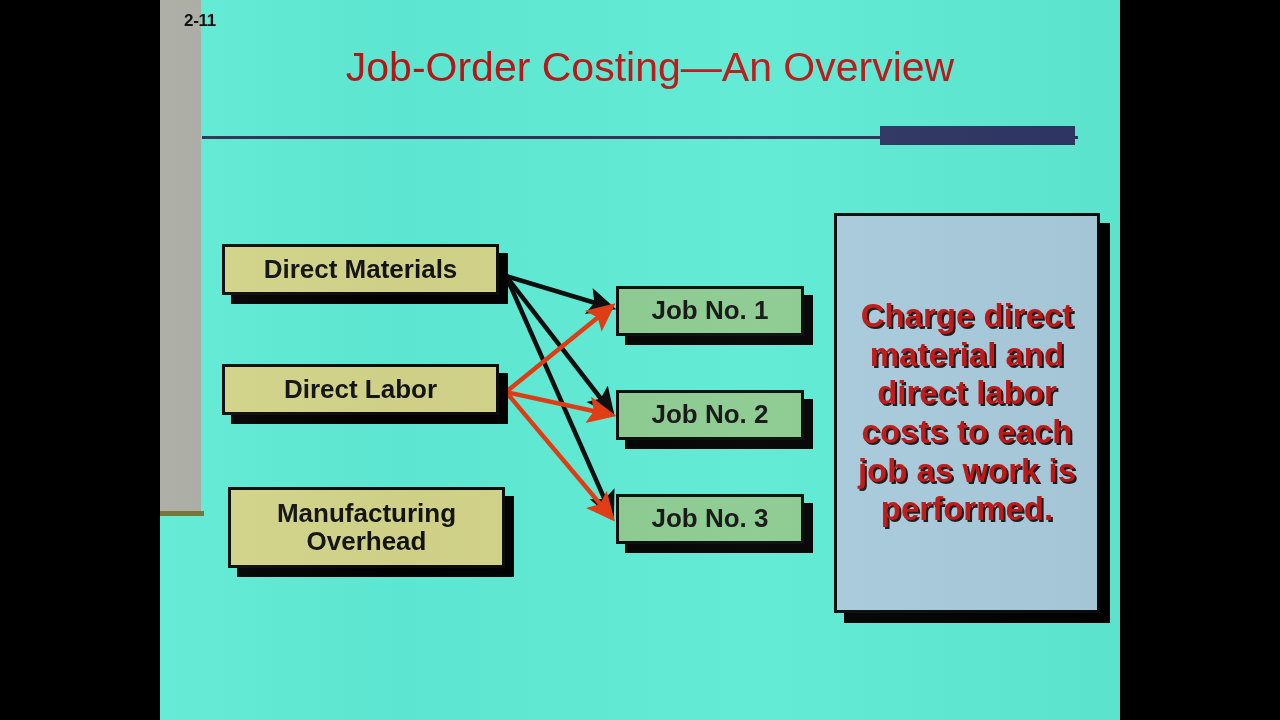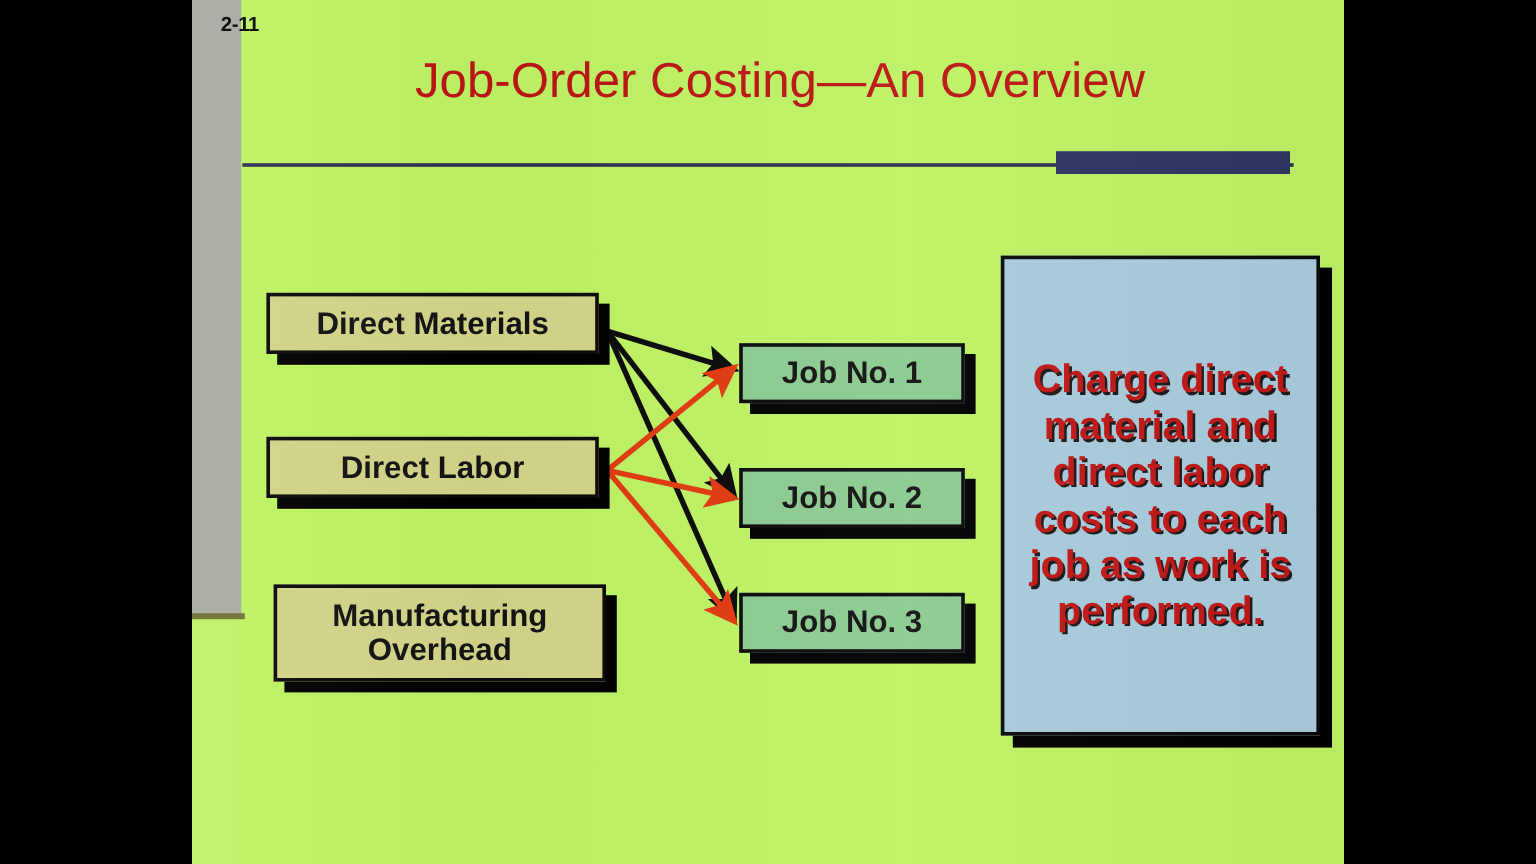--- a/index.html
+++ b/index.html
@@ -16,21 +16,21 @@
     font-family: "Liberation Sans", sans-serif;
   }
 
   
   #slide {
     position: absolute;
     left: 160px;
     top: 0px;
     width: 960px;
     height: 720px;
-    background: #bef264;
+    background: #5eead4;
   }
 
   
   #slide::after{
     content:"";
     position:absolute;
     inset:0;
     background:linear-gradient(90deg,
       rgba(255,255,255,0.05) 0%,
       rgba(0,0,0,0.02) 25%,

